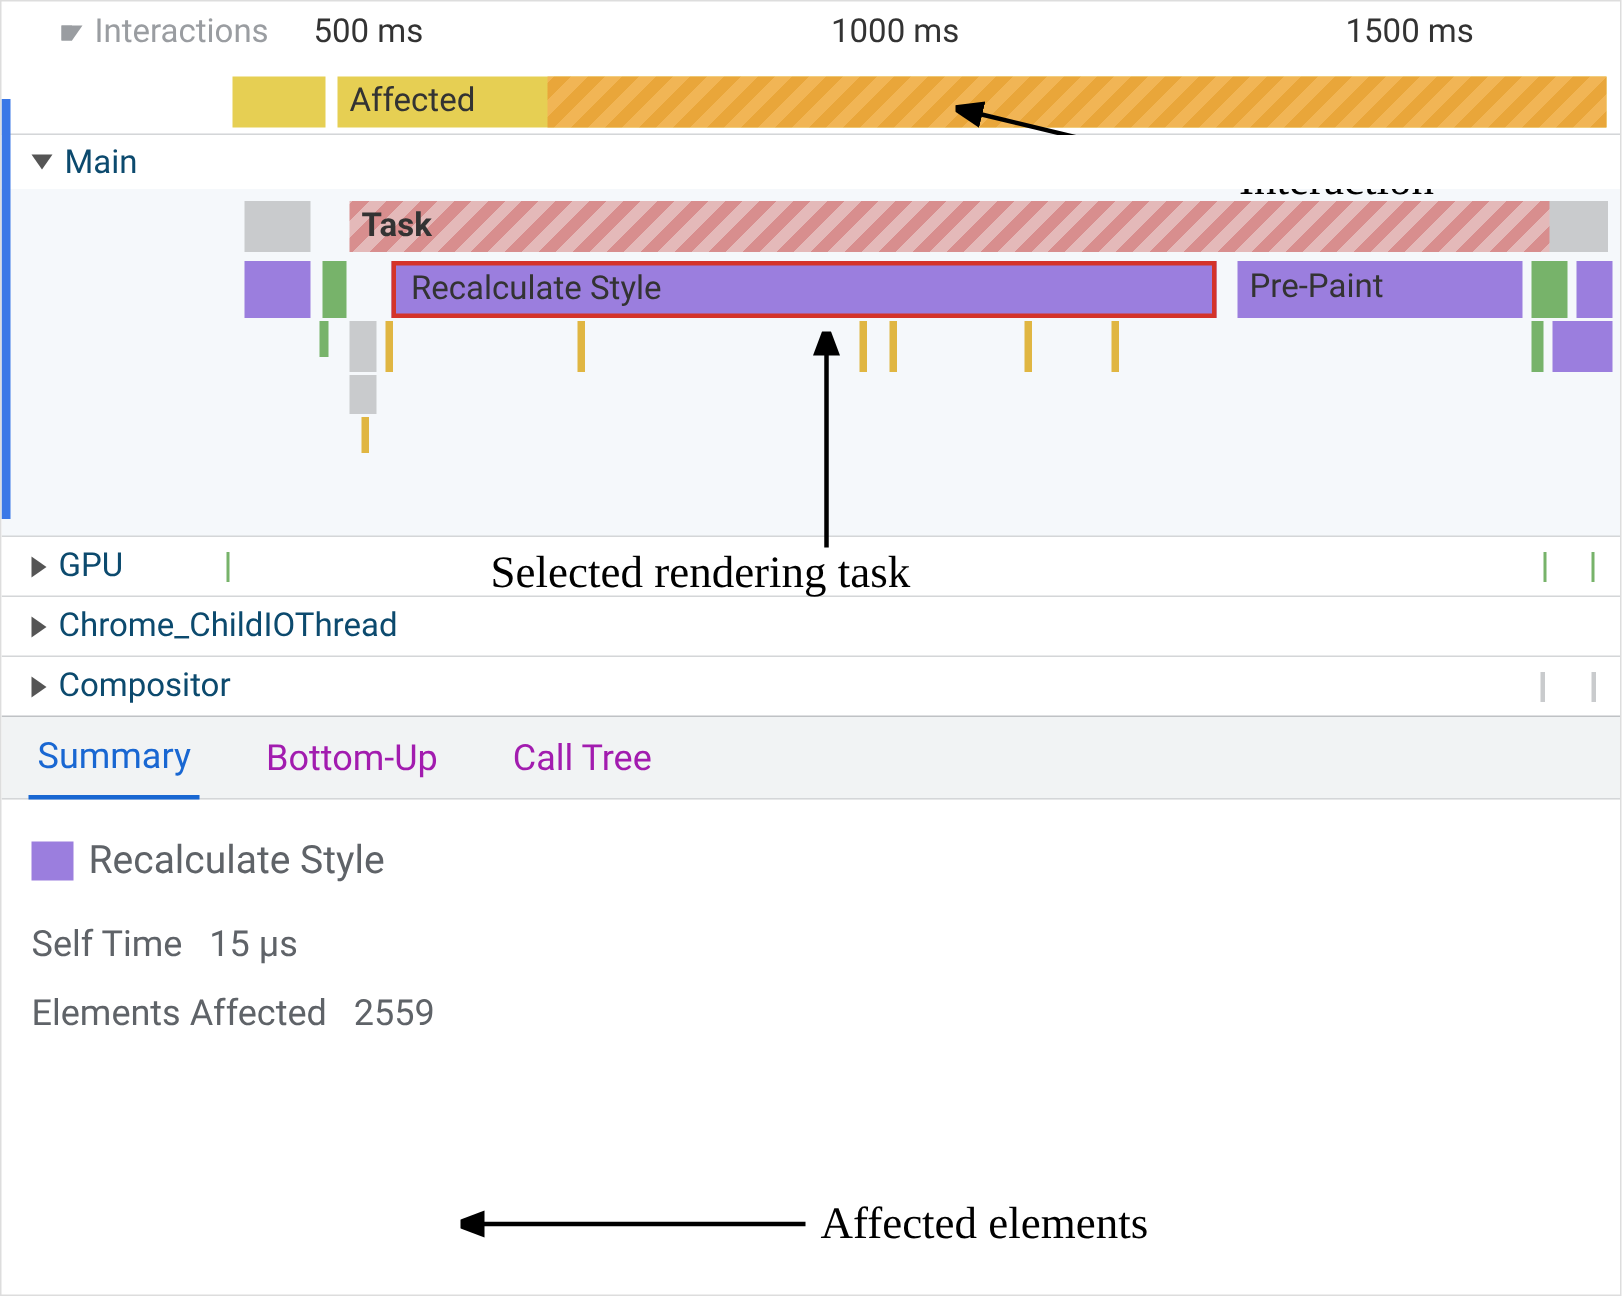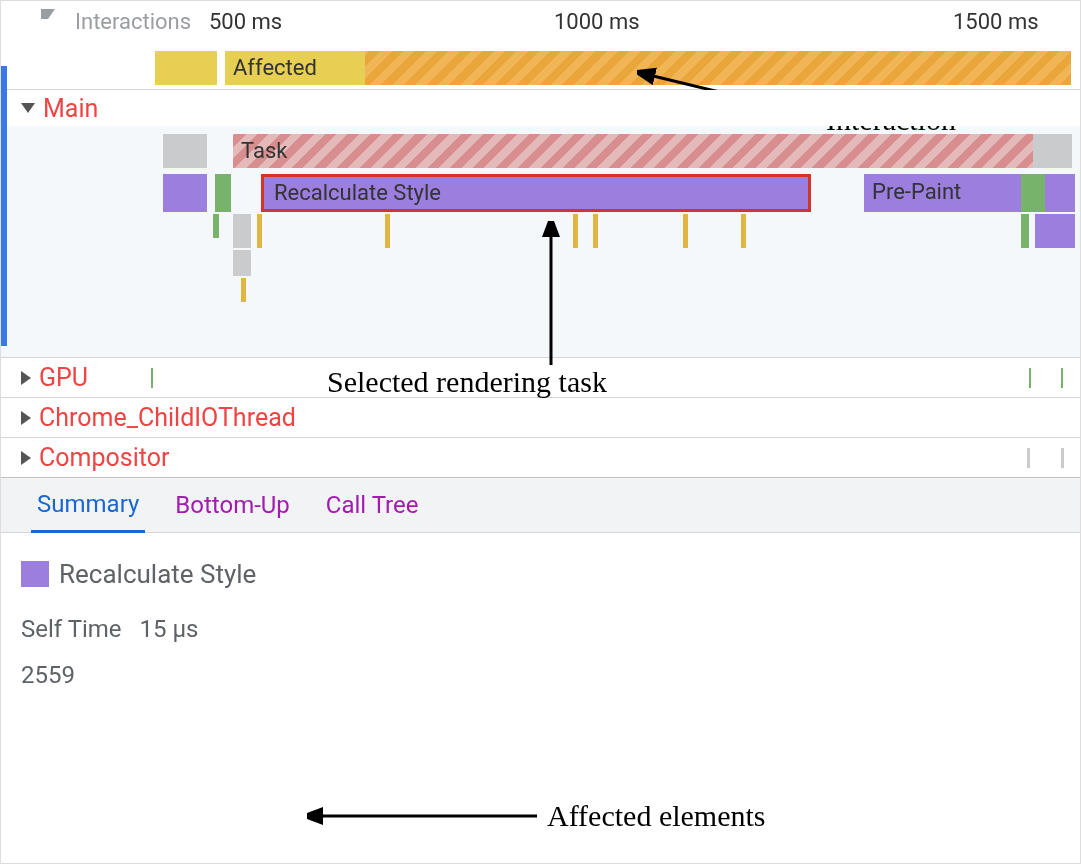--- a/index.html
+++ b/index.html
@@ -19,27 +19,27 @@
     position: relative;
     border-bottom: 1px solid transparent;
   }
   .interactions-label {
     position: absolute;
     left: 40px;
     top: 8px;
     color: #9a9da1;
     font-size: 22px;
     display: flex;
-    align-items: flex-start;
-    gap: 12px;
+    align-items: center;
+    gap: 0;
   }
   .tick { position: absolute; top: 8px; color: #333; font-size: 22px; }
   .tick-500 { left: 208px; }
   .tick-1000 { left: 553px; }
-  .tick-1500 { left: 952px; }
+  .tick-1500 { left: 896px; }
   .interactions-row {
     height: 45px;
     position: relative;
   }
   .pointer-block-start {
     position: absolute;
     left: 154px;
     width: 62px;
     top: 7px;
     height: 34px;
@@ -121,20 +121,21 @@
   .task-block {
     position: absolute;
     left: 232px;
     right: 8px;
     height: 34px;
     background: repeating-linear-gradient(
       -45deg,
       #d88e8e 0, #d88e8e 8px,
       #e4b9b9 8px, #e4b9b9 16px
     );
+    font-weight: bold;
   }
   .task-label { position: absolute; left: 8px; top: 4px; font-size: 22px; }
   .red-triangle {
     position: absolute;
     right: 0;
     top: 0;
     width: 0; height: 0;
     border-left: 26px solid transparent;
     border-top: 26px solid #d4332a;
   }
@@ -147,31 +148,31 @@
   .small-green { position: absolute; width: 6px; background: #77b36a; }
   .track-row {
     height: 40px;
     border-bottom: 1px solid #d4d6d8;
     display: flex;
     align-items: center;
     padding-left: 20px;
     position: relative;
     background: #fff;
   }
-  .track-label { font-size: 25px; color: #ef4444; }
+  .track-label { font-size: 22px; color: #0c4a6e; }
   .green-mark-small { position: absolute; width: 2px; height: 20px; background: #77b36a; }
   .gray-mark-small { position: absolute; width: 3px; height: 20px; background: #c9cbcd; }
   .details-tabs {
     height: 55px;
     background: #f1f3f4;
     border-bottom: 1px solid #d4d6d8;
     display: flex;
     align-items: center;
-    gap: 24px;
-    padding-left: 30px;
+    gap: 38px;
+    padding-left: 18px;
   }
   .details-tab {
     font-size: 24px;
     color: #a21caf;
     padding: 12px 6px;
     cursor: pointer;
   }
   .details-tab.active {
     color: #1967d2;
     border-bottom: 3px solid #1967d2;
@@ -232,21 +233,21 @@
       </div>
       <div class="task-gray" style="right:8px; width:39px; top:0;"></div>
     </div>
 
     <div class="subtask-row">
       <div class="purple-block" style="left:162px; width:44px;"></div>
       <div class="green-block" style="left:214px; width:16px;"></div>
       <div class="purple-block recalc-border" style="left:260px; width:550px;">
         <div class="task-label" style="left:10px; top:3px;">Recalculate Style</div>
       </div>
-      <div class="purple-block" style="left:863px; width:190px;">
+      <div class="purple-block" style="left:824px; width:190px;">
         <div class="task-label" style="left:8px; top:5px;">Pre-Paint</div>
       </div>
       <div class="green-block" style="left:1020px; width:24px;"></div>
       <div class="purple-block" style="left:1050px; width:24px;"></div>
     </div>
 
     <div style="position:absolute; top:88px; left:0; right:0; height:34px;">
       <div class="small-green" style="left:212px; top:0; height:24px;"></div>
       <div class="gray-block" style="left:232px; width:18px; height:34px;"></div>
       <div class="yellow-tick" style="left:256px; height:34px;"></div>
@@ -297,20 +298,21 @@
 <div class="details-body">
   <div class="summary-head">
     <div class="color-swatch"></div>
     <div class="summary-title">Recalculate Style</div>
   </div>
   <div class="summary-row">
     <span class="summary-label">Self Time</span>
     <span class="summary-value">15 µs</span>
   </div>
   <div class="summary-row">
+    <span class="summary-label">Elements Affected</span>
     <span class="summary-value">2559</span>
   </div>
 </div>
 
 <div class="annotation" style="left:825px; top:102px;">Interaction</div>
 <svg class="arrow" style="left:636px; top:62px;" width="200" height="60">
   <defs>
       <marker id="ah1" markerWidth="10" markerHeight="10" refX="2" refY="3" orient="auto">
         <path d="M0,0 L0,6 L8,3 z" fill="#000"></path>
       </marker>

